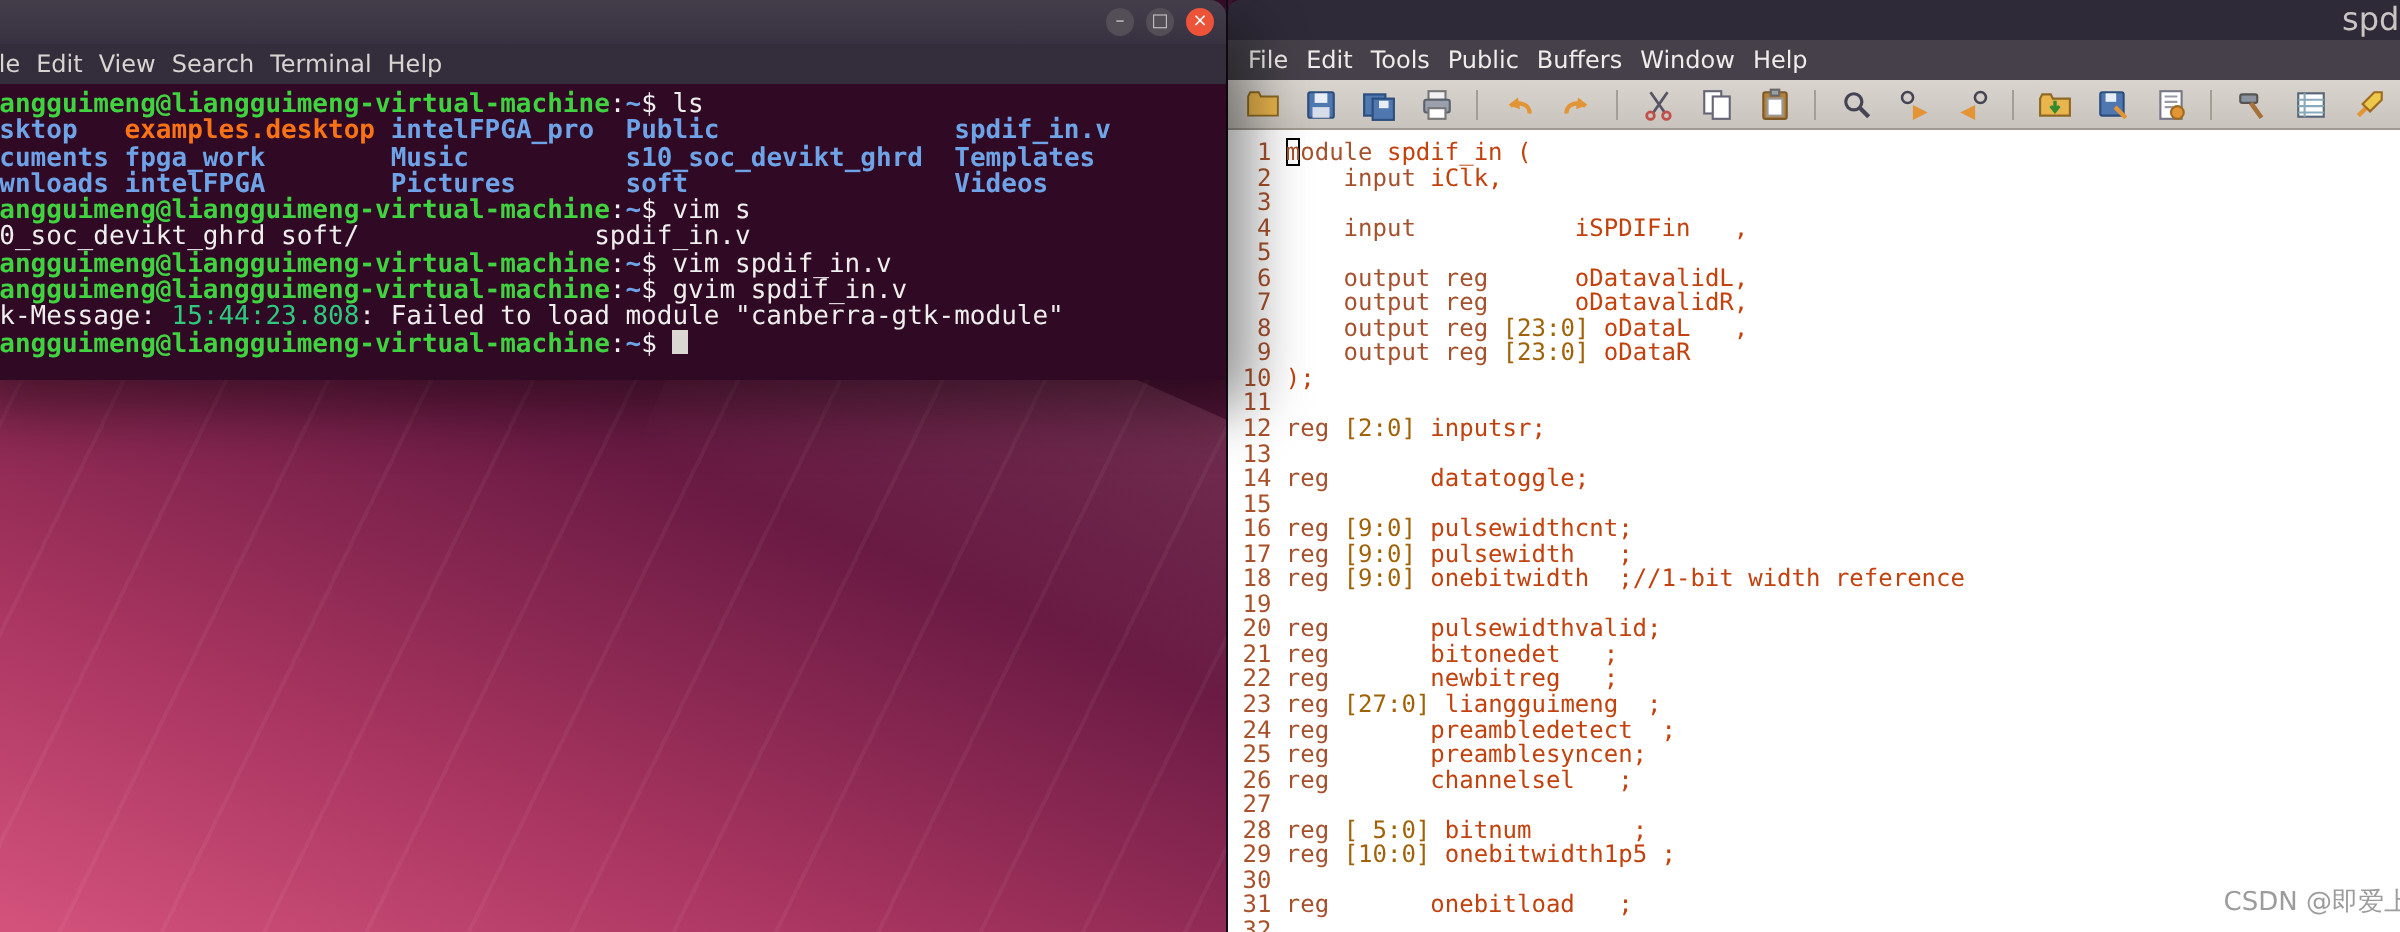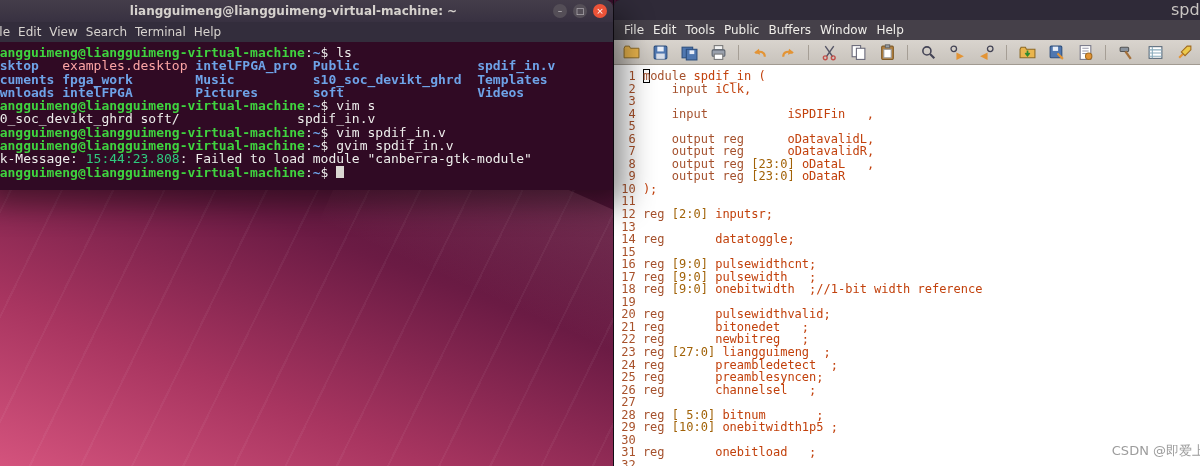--- a/index.html
+++ b/index.html
@@ -24,21 +24,21 @@
     color:#ccc8cc;background:#544e57;border:0;padding:0;font-family:inherit}
   .tbtn.close{background:#ec5338;color:#fff}
   .t-menubar{height:20px;background:#332d3c;padding-left:16px;display:flex;gap:8px;align-items:center}
   .t-menubar .menu-item{color:#d8d4d0;font-size:12px;white-space:nowrap}
   .t-content{height:144px;background:#300a24;padding:4px 0 0 10px;
     font-family:"DejaVu Sans Mono","Liberation Mono",monospace;font-size:13px}
   .t-line{white-space:pre;line-height:13.3px;height:13.3px}
   .seg-g{color:#3fd43f;font-weight:bold}
   .seg-w{color:#eeeeec}
   .seg-b{color:#6ea3e8;font-weight:bold}
-  .seg-cy{color:#fca5a5;font-weight:normal}
+  .seg-cy{color:#f97316;font-weight:bold}
   .seg-t{color:#2fc97e}
   .t-cursor{display:inline-block;width:7.8px;height:12px;background:#dad7d2;vertical-align:middle;margin-top:-2px}
 
   
   .gvim-window{position:absolute;left:613px;top:0;width:620px;height:466px;z-index:2;border-left:1px solid #120d15}
   .g-titlebar{height:20px;background:#2f2a38;border-radius:6px 0 0 0;position:relative}
   .g-title{position:absolute;left:557px;top:0;line-height:20px;font-size:16px;color:#c9c5c2;white-space:nowrap}
   .g-menubar{height:20px;background:#454049;display:flex;align-items:center;padding-left:10px;gap:9px}
   .g-menubar .menu-item{color:#efede9;font-size:12px;white-space:nowrap}
   .g-toolbar{height:24px;background:linear-gradient(#d9d4ce,#c8c3bc);border-bottom:1px solid #a19a91;
@@ -237,21 +237,20 @@
       <div class="c-line"><span class="ln">29</span><span class="seg-k">reg</span><span class="seg-p"> </span><span class="seg-n">[10:0]</span><span class="seg-p"> onebitwidth1p5 ;</span></div>
       <div class="c-line"><span class="ln">30</span></div>
       <div class="c-line"><span class="ln">31</span><span class="seg-k">reg</span><span class="seg-p">       onebitload   ;</span></div>
       <div class="c-line"><span class="ln">32</span></div>
     </div>
   <div class="watermark">CSDN @即爱上羊</div>
 </div>
 
 <div class="terminal-window">
   <div class="t-titlebar">
-    <span>liangguimeng@liangguimeng-virtual-machine: ~</span>
     <div class="t-buttons">
       <button class="tbtn">–</button>
       <button class="tbtn">□</button>
       <button class="tbtn close">×</button>
     </div>
   </div>
   <div class="t-menubar" id="terminal-menu">
       <span class="menu-item">File</span>
       <span class="menu-item">Edit</span>
       <span class="menu-item">View</span>

